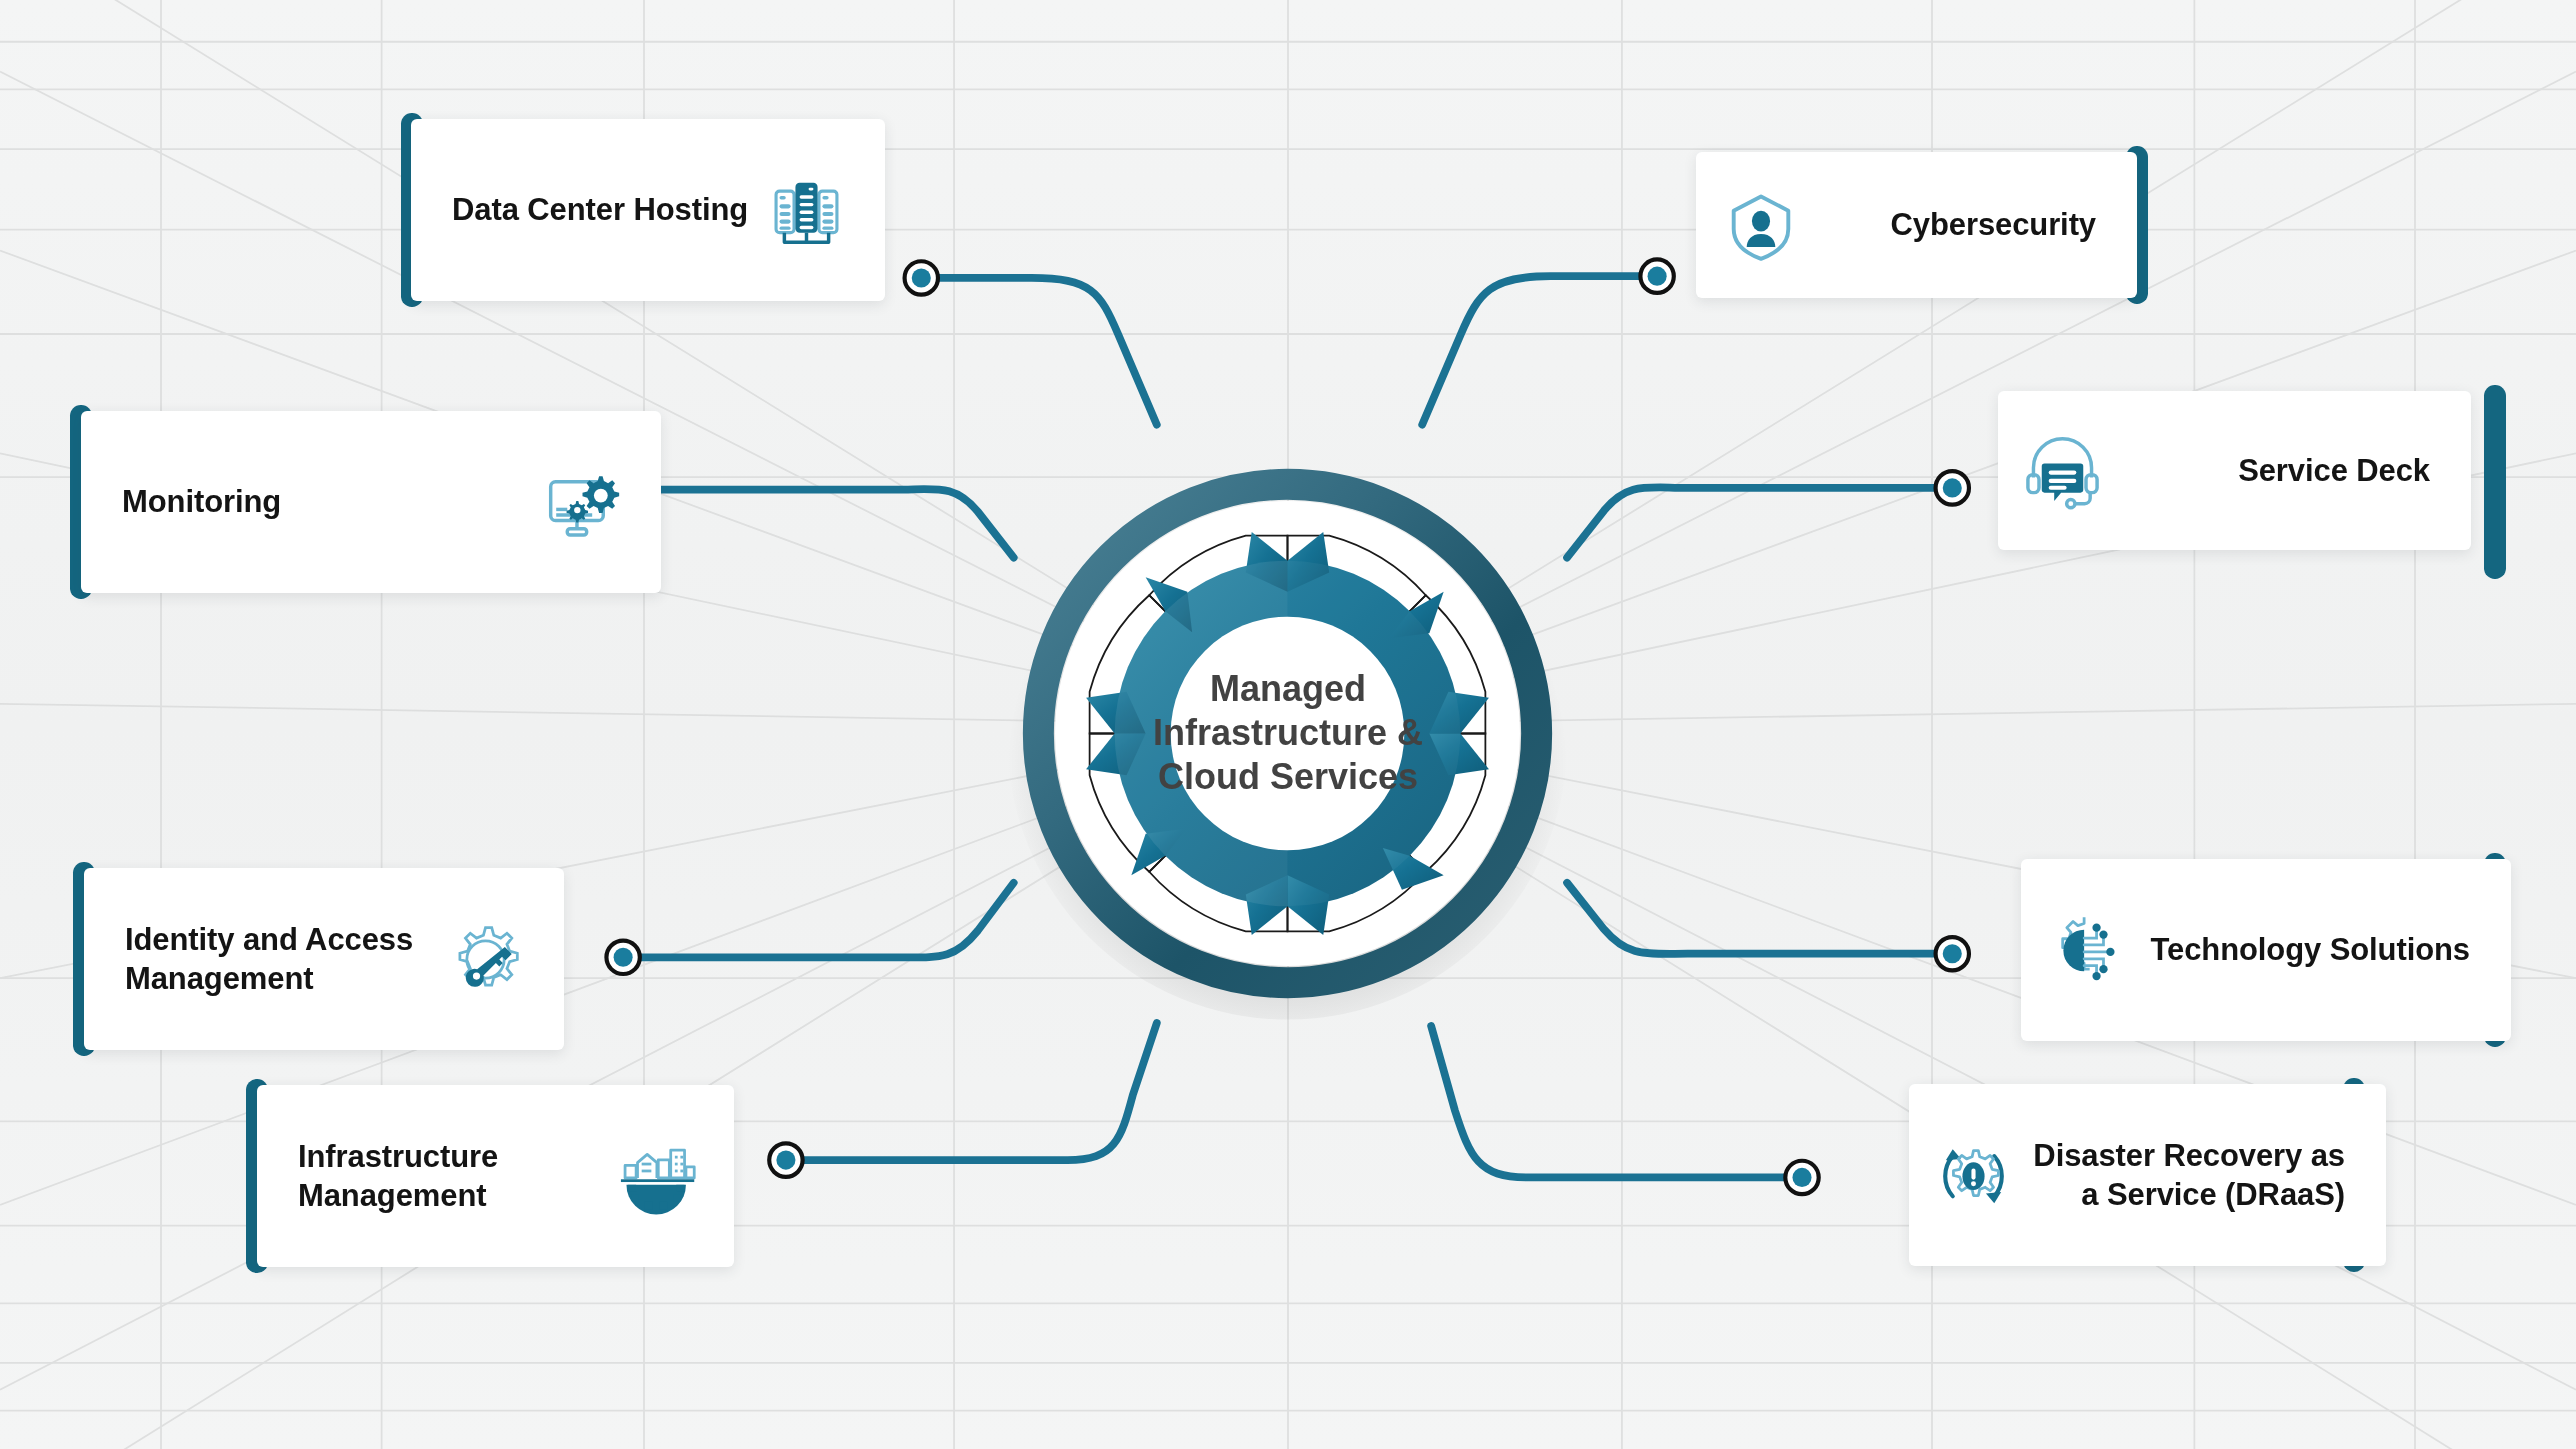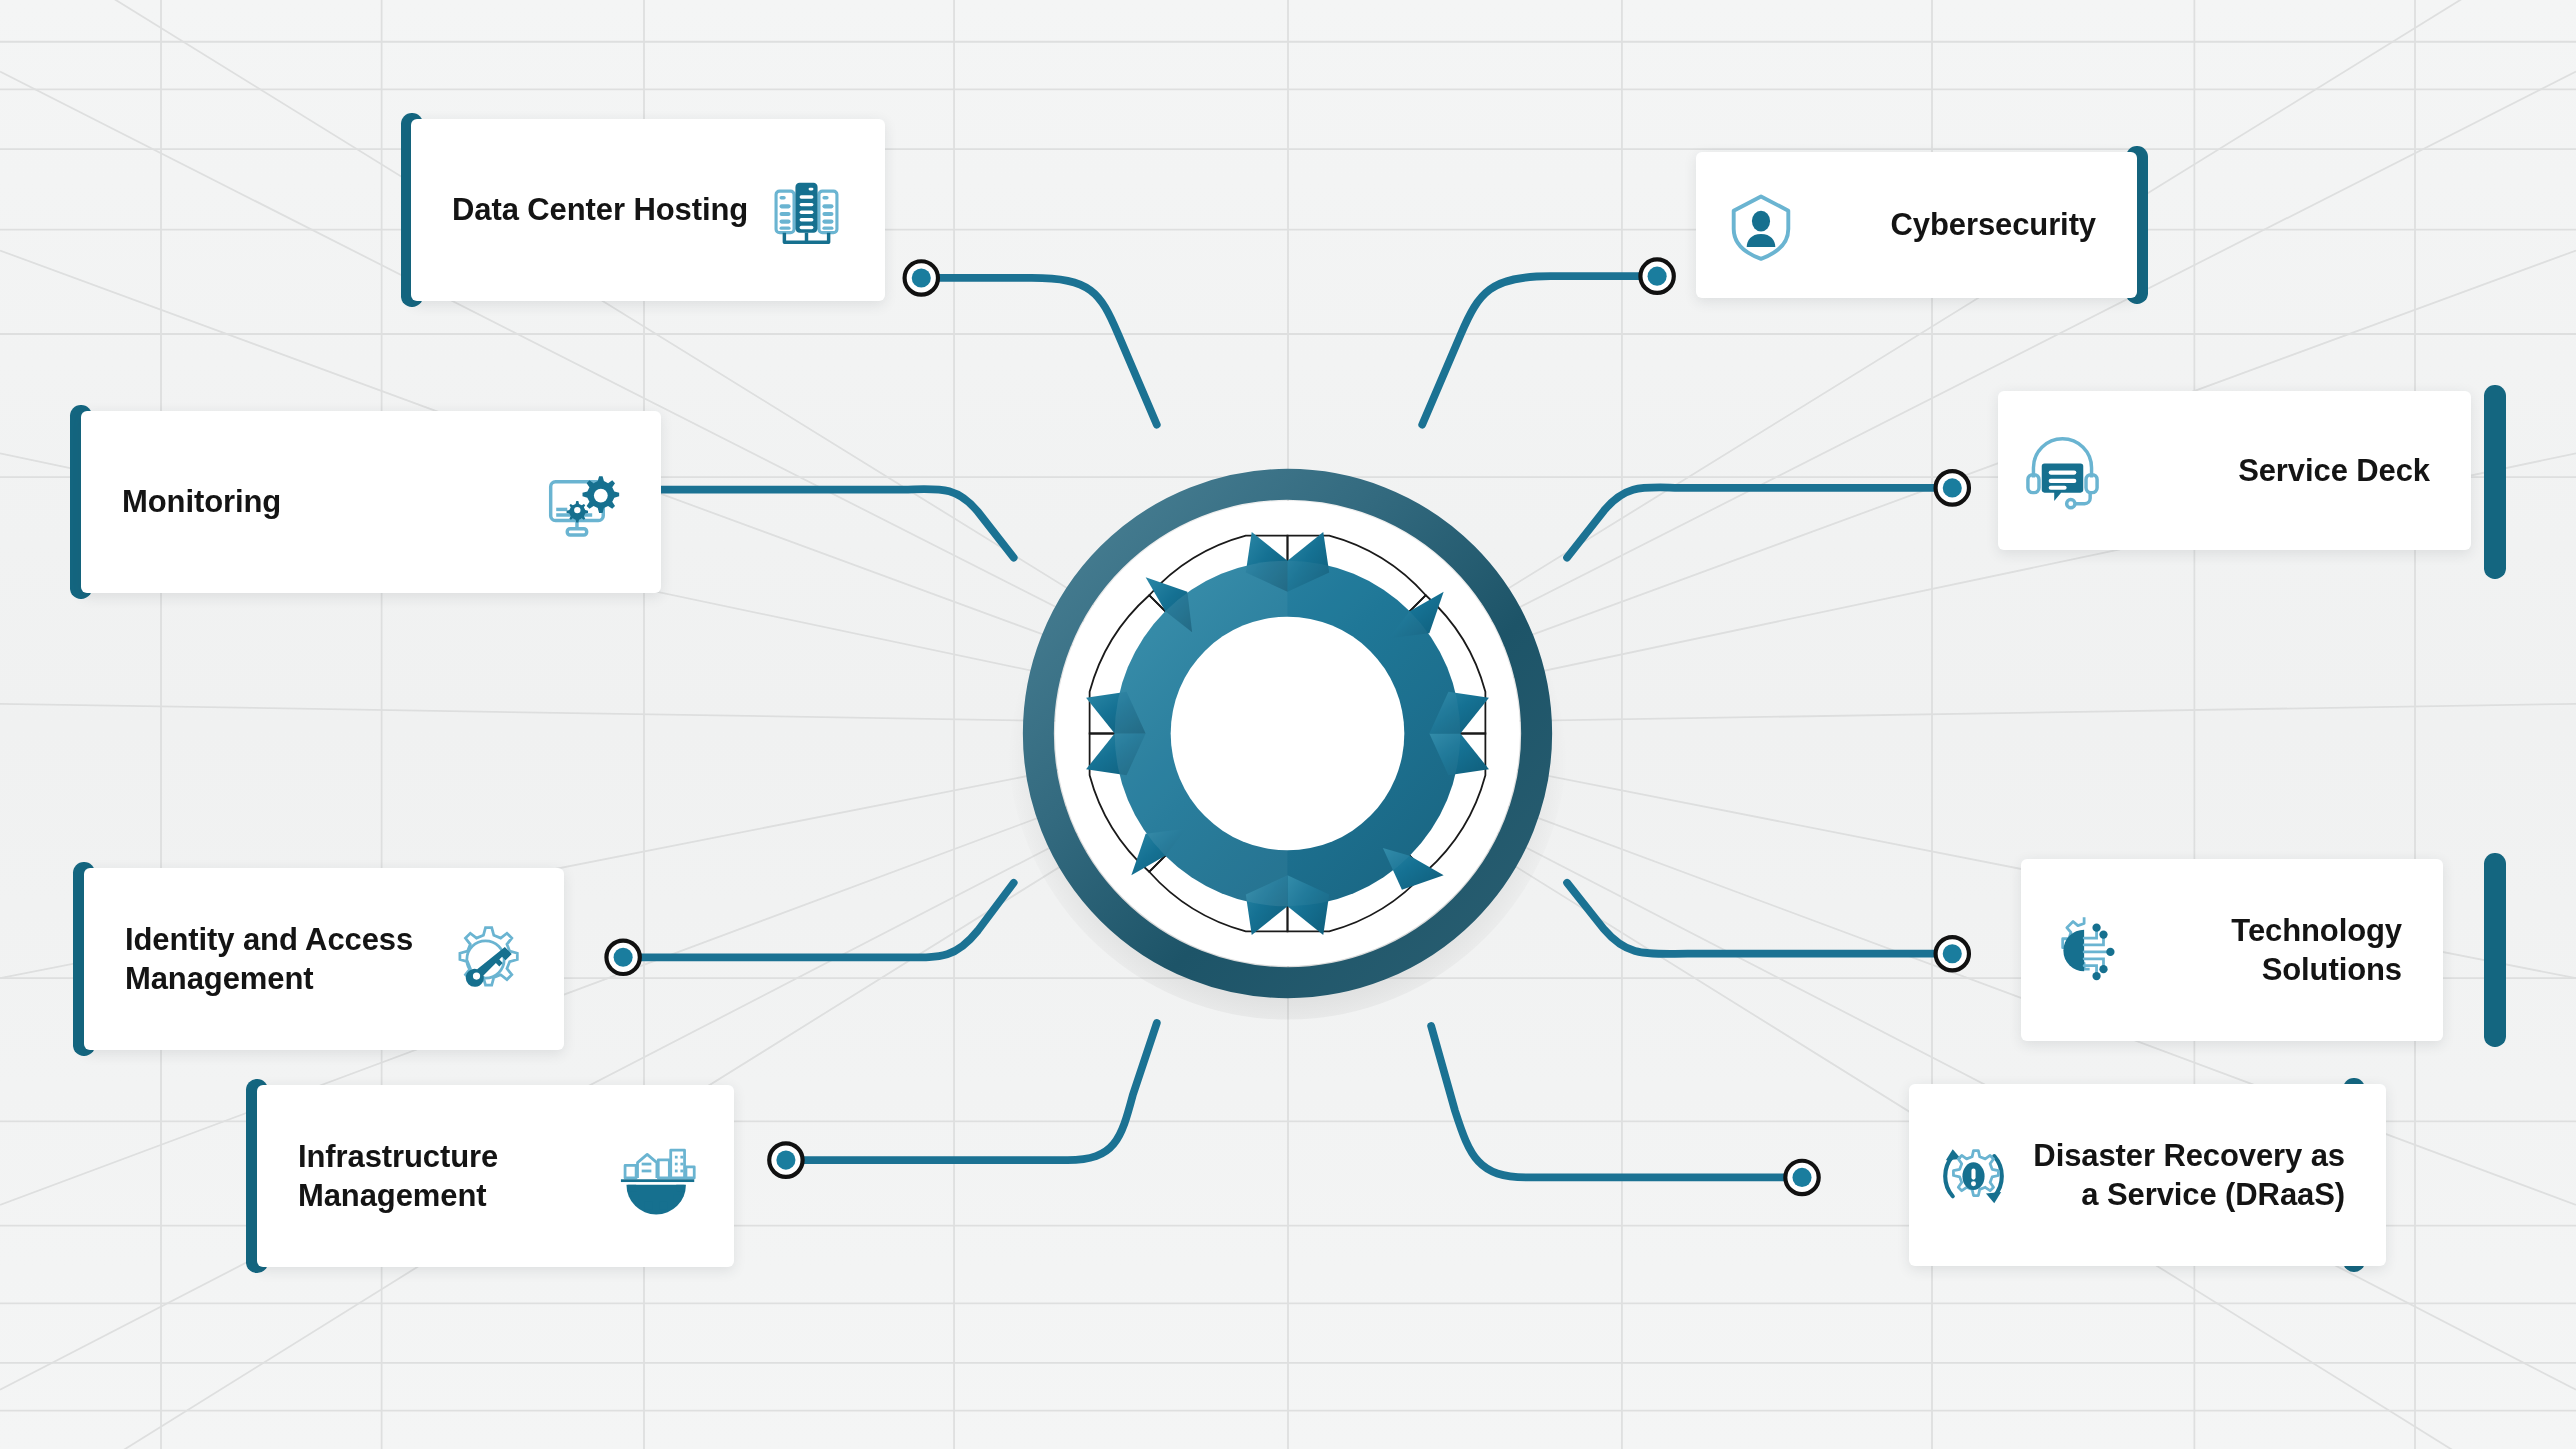--- a/index.html
+++ b/index.html
@@ -204,20 +204,23 @@
         <polygon points="425,835 368,868 392,798 460,790"></polygon>
       </g>
 
       <path d="M630,340 A290,290 0 0,1 630,920 L630,630 Z" fill="#ffffff" opacity="0.045"></path>
       <path d="M630,340 A290,290 0 0,0 630,920 L630,630 Z" fill="#ffffff" opacity="0.085"></path>
     </g>
 
     <circle cx="630" cy="630" r="196" fill="#ffffff"></circle>
   </svg>
 
+  <div class="hubtext" style="left:1288px;top:733px;">Managed
+Infrastructure &amp;
+Cloud Services</div>
 
   <svg class="layer" viewBox="0 0 4320 2431" preserveAspectRatio="none">
     <g>
       <g>
         <circle cx="1545" cy="466" r="28" fill="#ffffff" stroke="#111111" stroke-width="7"></circle>
         <circle cx="1545" cy="466" r="16" fill="#1a7d9e"></circle>
       </g>
       <g>
         <circle cx="1043" cy="821" r="28" fill="#ffffff" stroke="#111111" stroke-width="7"></circle>
         <circle cx="1043" cy="821" r="16" fill="#1a7d9e"></circle>
@@ -407,21 +410,21 @@
             <rect x="40" y="72" width="40" height="6" rx="3"></rect>
             <rect x="40" y="82" width="26" height="6" rx="3"></rect>
           </g>
         </svg>
       </div>
       <div class="label">Service Deck</div>
     </div>
   </div>
 
   <div class="accent" style="left:2484px;top:853px;height:194px;"></div>
-  <div class="card right" style="left:2021px;top:859px;width:422px;height:182px;">
+  <div class="card right" style="left:2021px;top:859px;width:490px;height:182px;">
     <div class="card-inner">
       <div class="iconbox">
         <svg viewBox="0 0 120 120" width="83" height="83">
           <g fill="none" stroke="#6ab4d1" stroke-width="4" stroke-linejoin="round">
             <path d="M58,12 l0,9 -9,3 -7,-6 -9,9 6,7 -3,9 -9,0 0,13 9,0 3,9 -6,7 9,9 7,-6 9,3 0,9 8,0"></path>
           </g>
           <path d="M58,30 A30,30 0 0,0 58,90 L58,30 Z" fill="#16708f"></path>
           <g fill="none" stroke="#6ab4d1" stroke-width="4" stroke-linecap="round">
             <path d="M58,42 L76,42 L76,30"></path>
             <path d="M58,52 L86,52 L86,40"></path>

